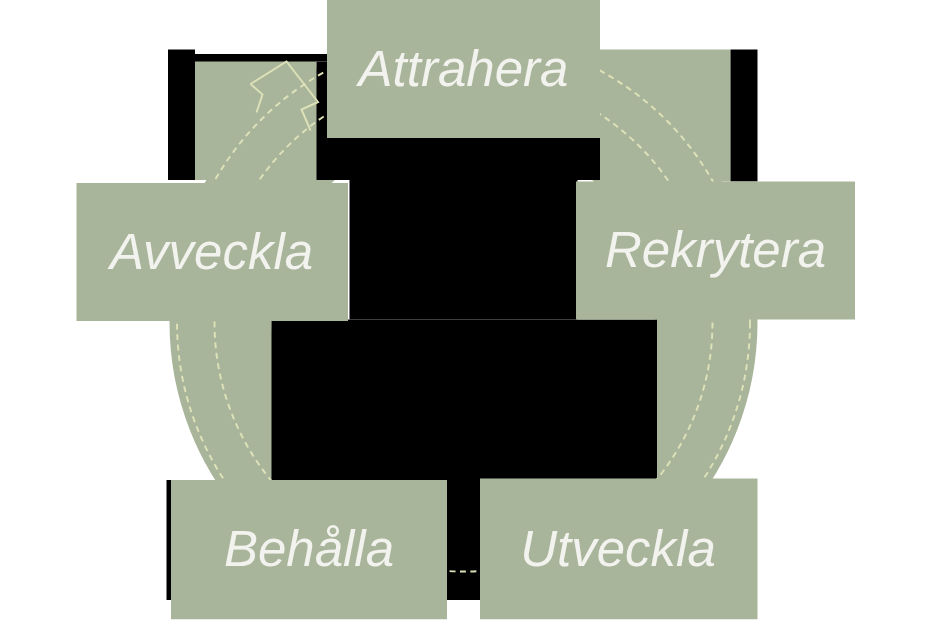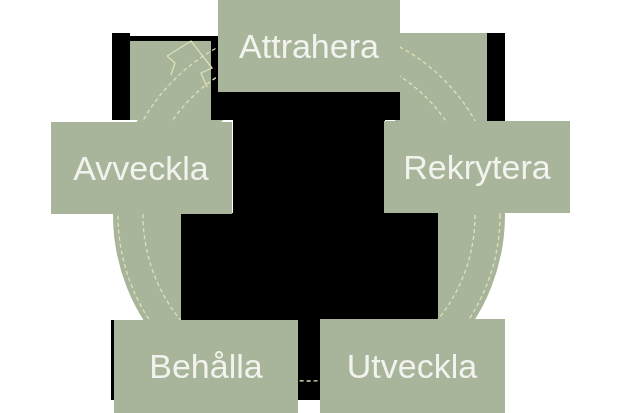--- a/index.html
+++ b/index.html
@@ -1,19 +1,20 @@
 <!DOCTYPE html>
 <html><head>
 <meta charset="utf-8">
 <style>
   html, body { margin: 0; padding: 0; background: #ffffff; }
   .stage {
     width: 619px; height: 413px;
     position: relative; overflow: hidden;
     font-family: "Liberation Sans", sans-serif;
+    font-style: italic;
   }
   svg { display: block; }
   .node-label {
     font-family: "Liberation Sans", sans-serif;
     font-size: 34px;
     font-weight: 400;
     letter-spacing: 0px;
   }
 </style>
 </head>

